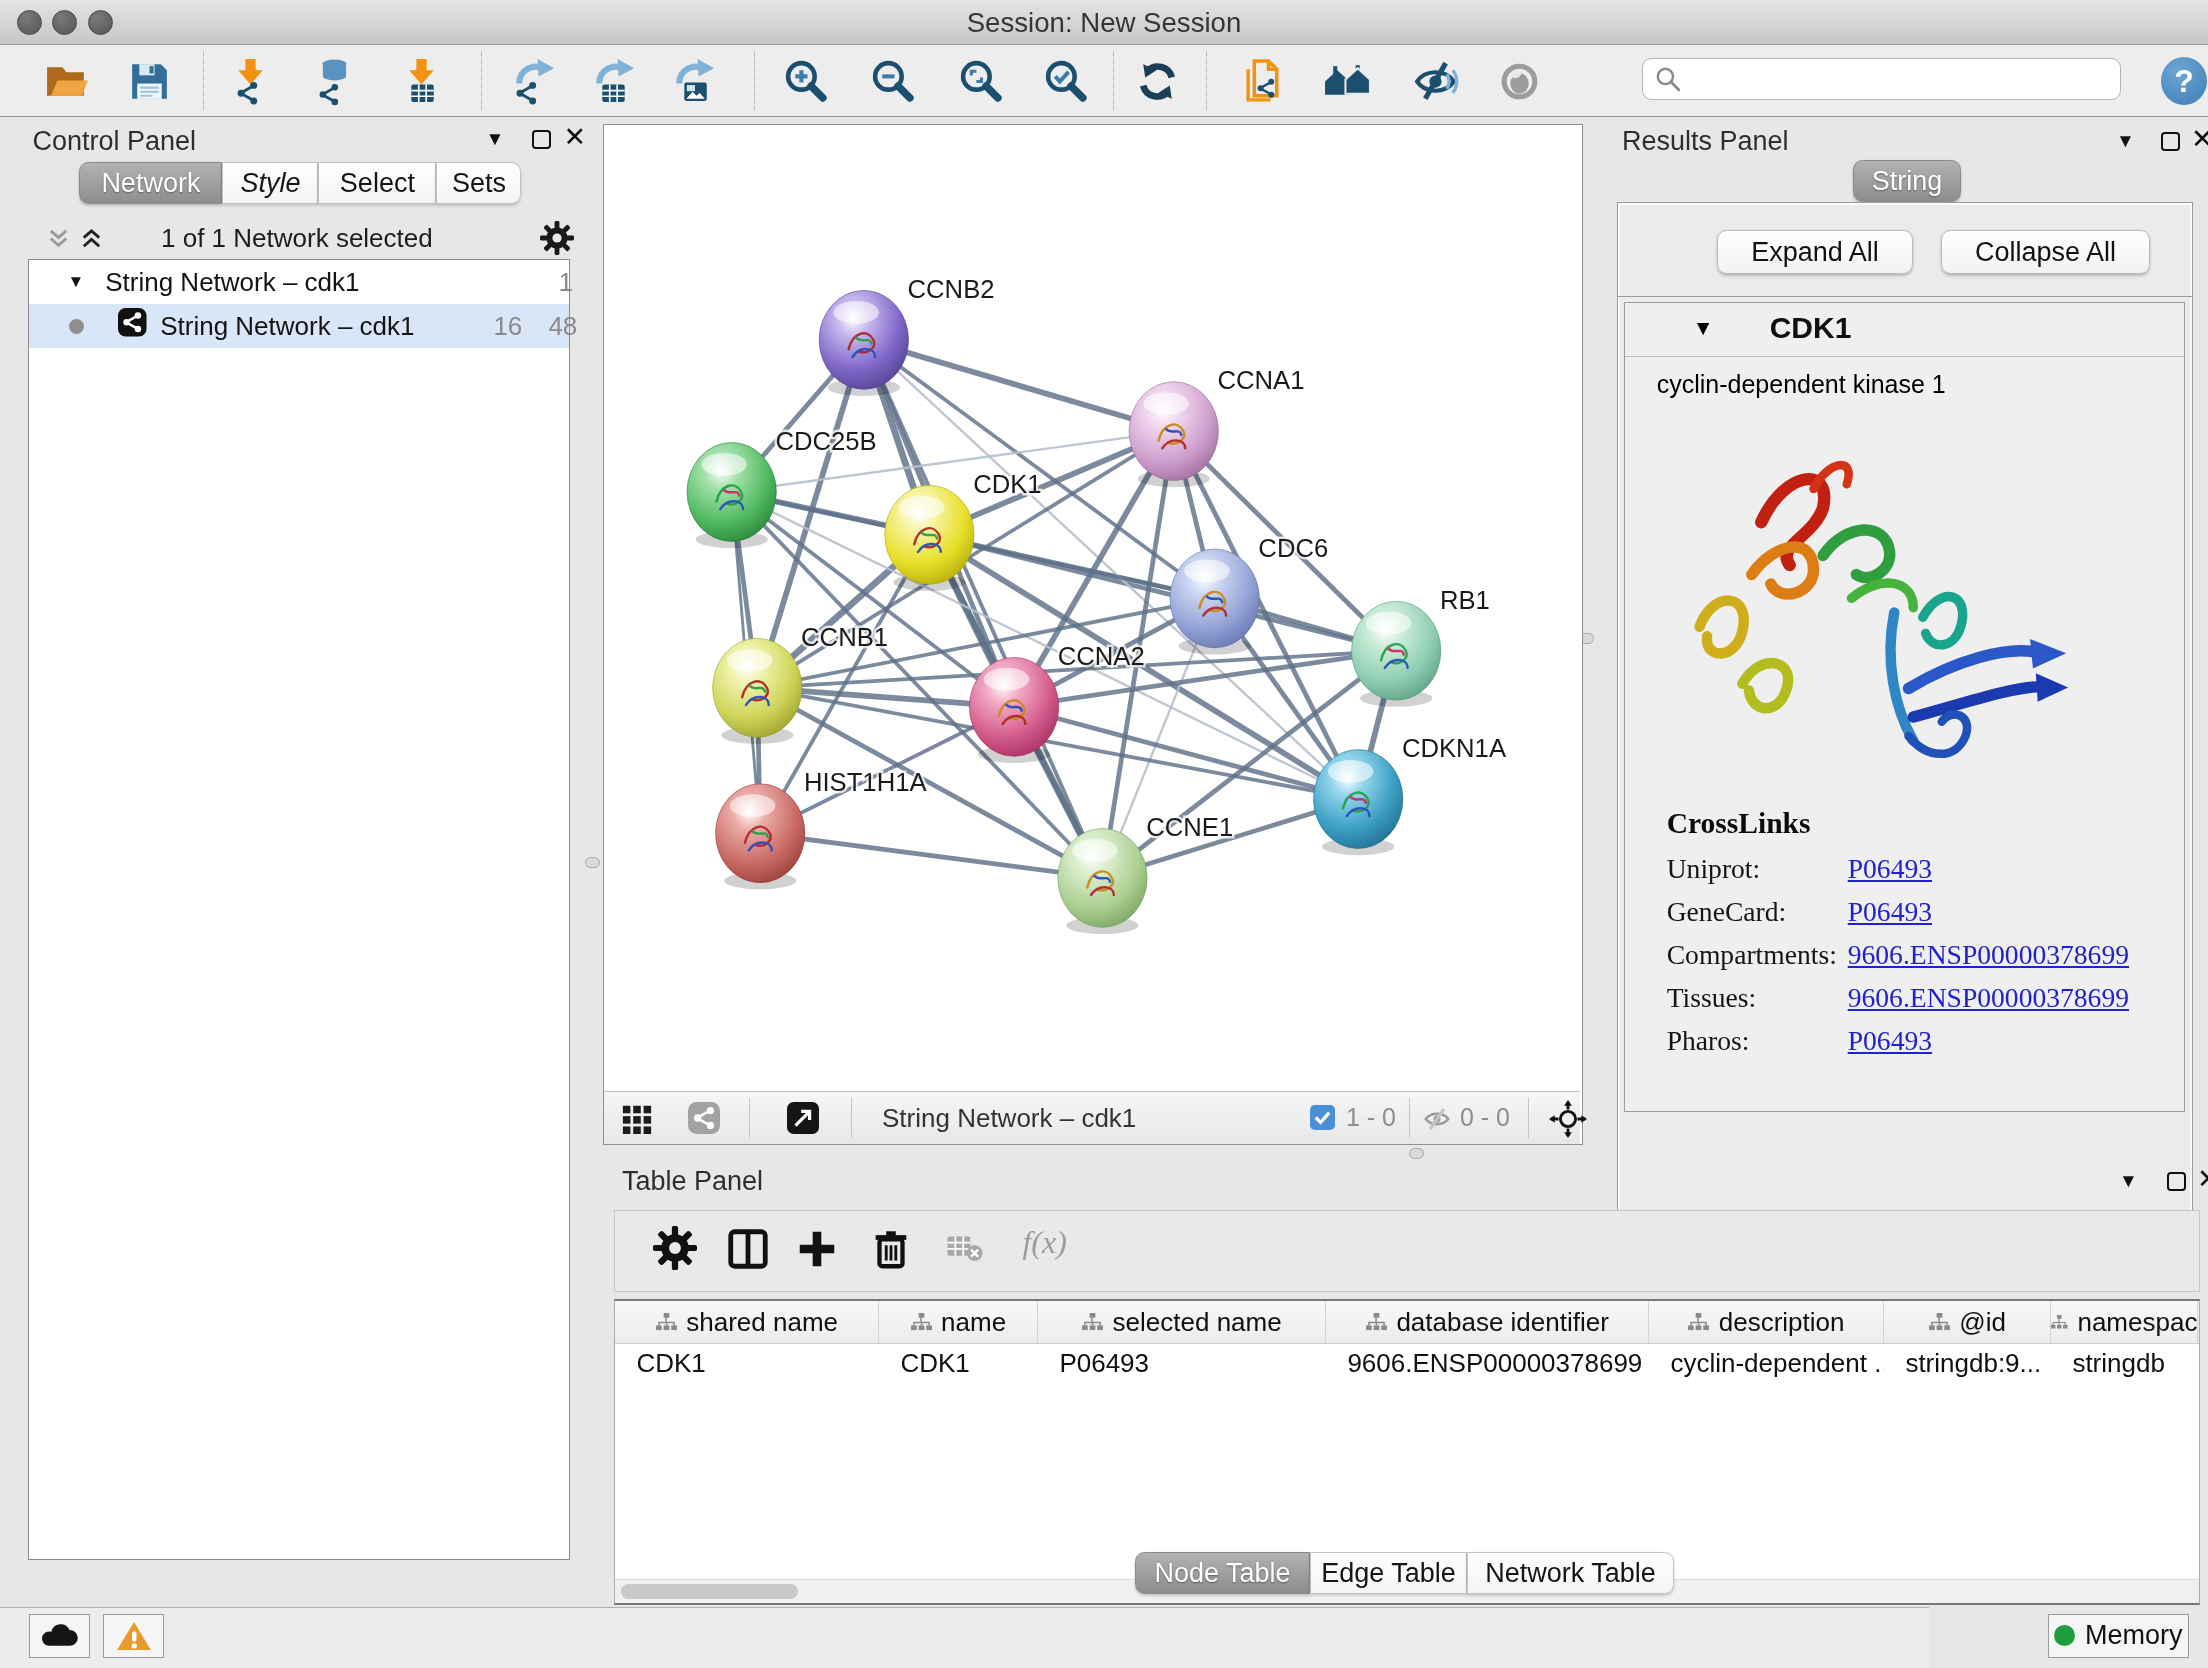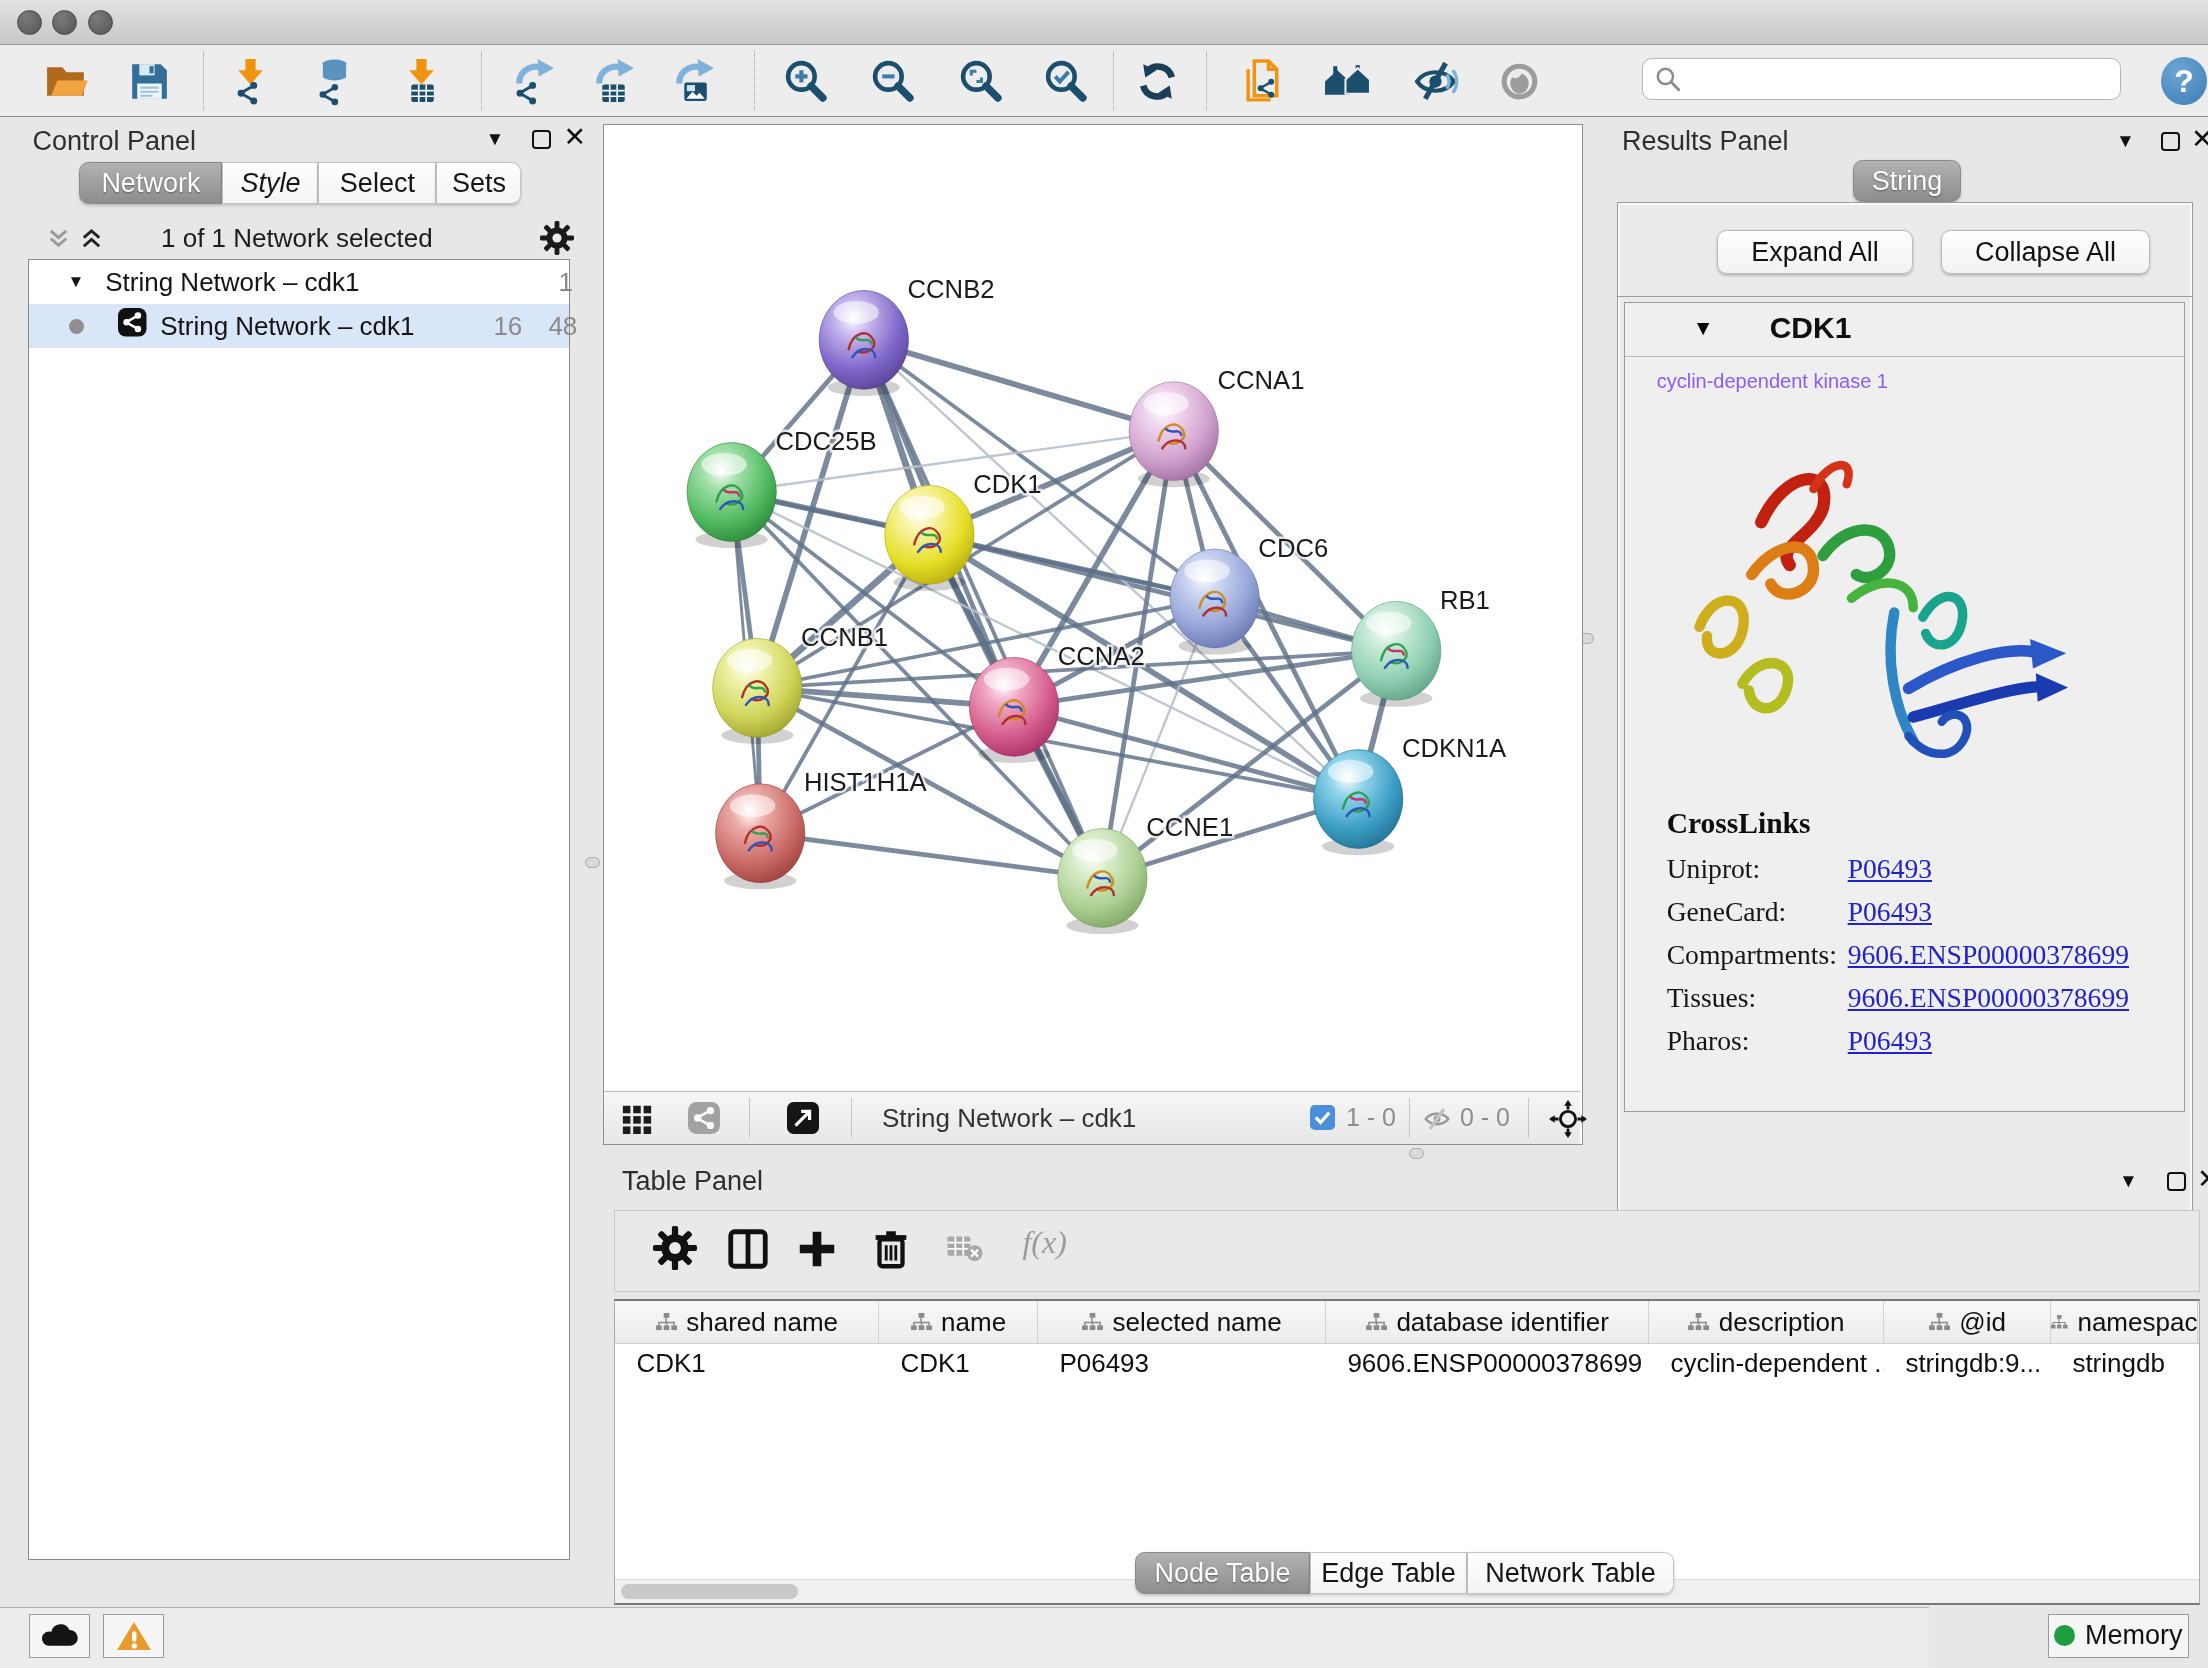--- a/index.html
+++ b/index.html
@@ -75,21 +75,21 @@
     border:1.9px solid #9c9c9c;box-shadow:inset 0 0 0 1.9px #fafafa;box-sizing:border-box;}
   #rp-buttons{position:absolute;left:0;top:0;width:100%;height:93px;border-bottom:1.9px solid #9c9c9c;}
   .btn{position:absolute;top:27px;height:42px;background:linear-gradient(#ffffff,#f2f2f2);
     border:1px solid #b9b9b9;border-radius:9.5px;box-shadow:0 1.9px 2.9px rgba(0,0,0,.22);
     font-size:27px;color:#111;display:flex;align-items:center;justify-content:center;cursor:pointer;}
   #entry-box{position:absolute;left:5.7px;top:99px;width:561px;height:810px;background:#efefef;
     border:1.9px solid #9c9c9c;box-sizing:border-box;}
   #entry-head{position:absolute;left:0;top:0;width:100%;height:53px;border-bottom:1.9px solid #bbb;}
   #entry-caret{position:absolute;left:68px;top:13.3px;font-size:21px;}
   #entry-name{position:absolute;left:145px;top:7.6px;font-size:30px;font-weight:bold;color:#101010;}
-  #entry-desc{position:absolute;left:32px;top:67px;font-size:20px;color:#8b5cf6;}
+  #entry-desc{position:absolute;left:32px;top:67px;font-size:25px;color:#000000;}
   #protein-svg{position:absolute;left:46px;top:129px;}
   #crosslinks{position:absolute;left:42px;top:504px;width:495px;font-family:"Liberation Serif","DejaVu Serif",serif;}
   #crosslinks-title{font-size:29.5px;font-weight:bold;color:#0d0d0d;margin-bottom:7.6px;}
   .cl-row{display:flex;height:43px;align-items:center;font-size:27.6px;}
   .cl-label{width:181px;color:#151515;}
   .cl-link{color:#2222cc;text-decoration:underline;cursor:pointer;}
   
   #table-panel{position:absolute;left:603px;top:1162px;width:1605px;height:411px;}
   #tp-title{position:absolute;left:19px;top:3.8px;}
   #tp-toolbar{position:absolute;left:11.4px;top:48px;width:1586px;height:82px;background:#e9e9e9;
@@ -115,20 +115,21 @@
   #memory-btn{left:2048px;width:141px;font-size:27px;color:#111;gap:9.5px;}
   #memory-dot{width:21px;height:21px;border-radius:50%;background:#1e9e3e;}
 </style>
 </head>
 <body>
 
 <div id="titlebar">
   <span class="tlight" style="left:17px"></span>
   <span class="tlight" style="left:52px"></span>
   <span class="tlight" style="left:88px"></span>
+  <div id="window-title">Session: New Session</div>
 </div>
 
 <div id="toolbar">
   <div id="toolbar-icons">
       <div class="tbtn" style="left: 68px;"><svg viewBox="0 0 48 48">
           <path d="M4 10 h15 l4 5 h17 v23 H4z" fill="#b06a1d"></path>
           <path d="M8 38 l6-15 h30 l-6 15z" fill="#f0a441"></path>
         </svg></div>
       <div class="tbtn" style="left: 150px;"><svg viewBox="0 0 48 48">
           <path d="M7 7 h28 l6 6 v28 H7z" fill="#336e99"></path>

